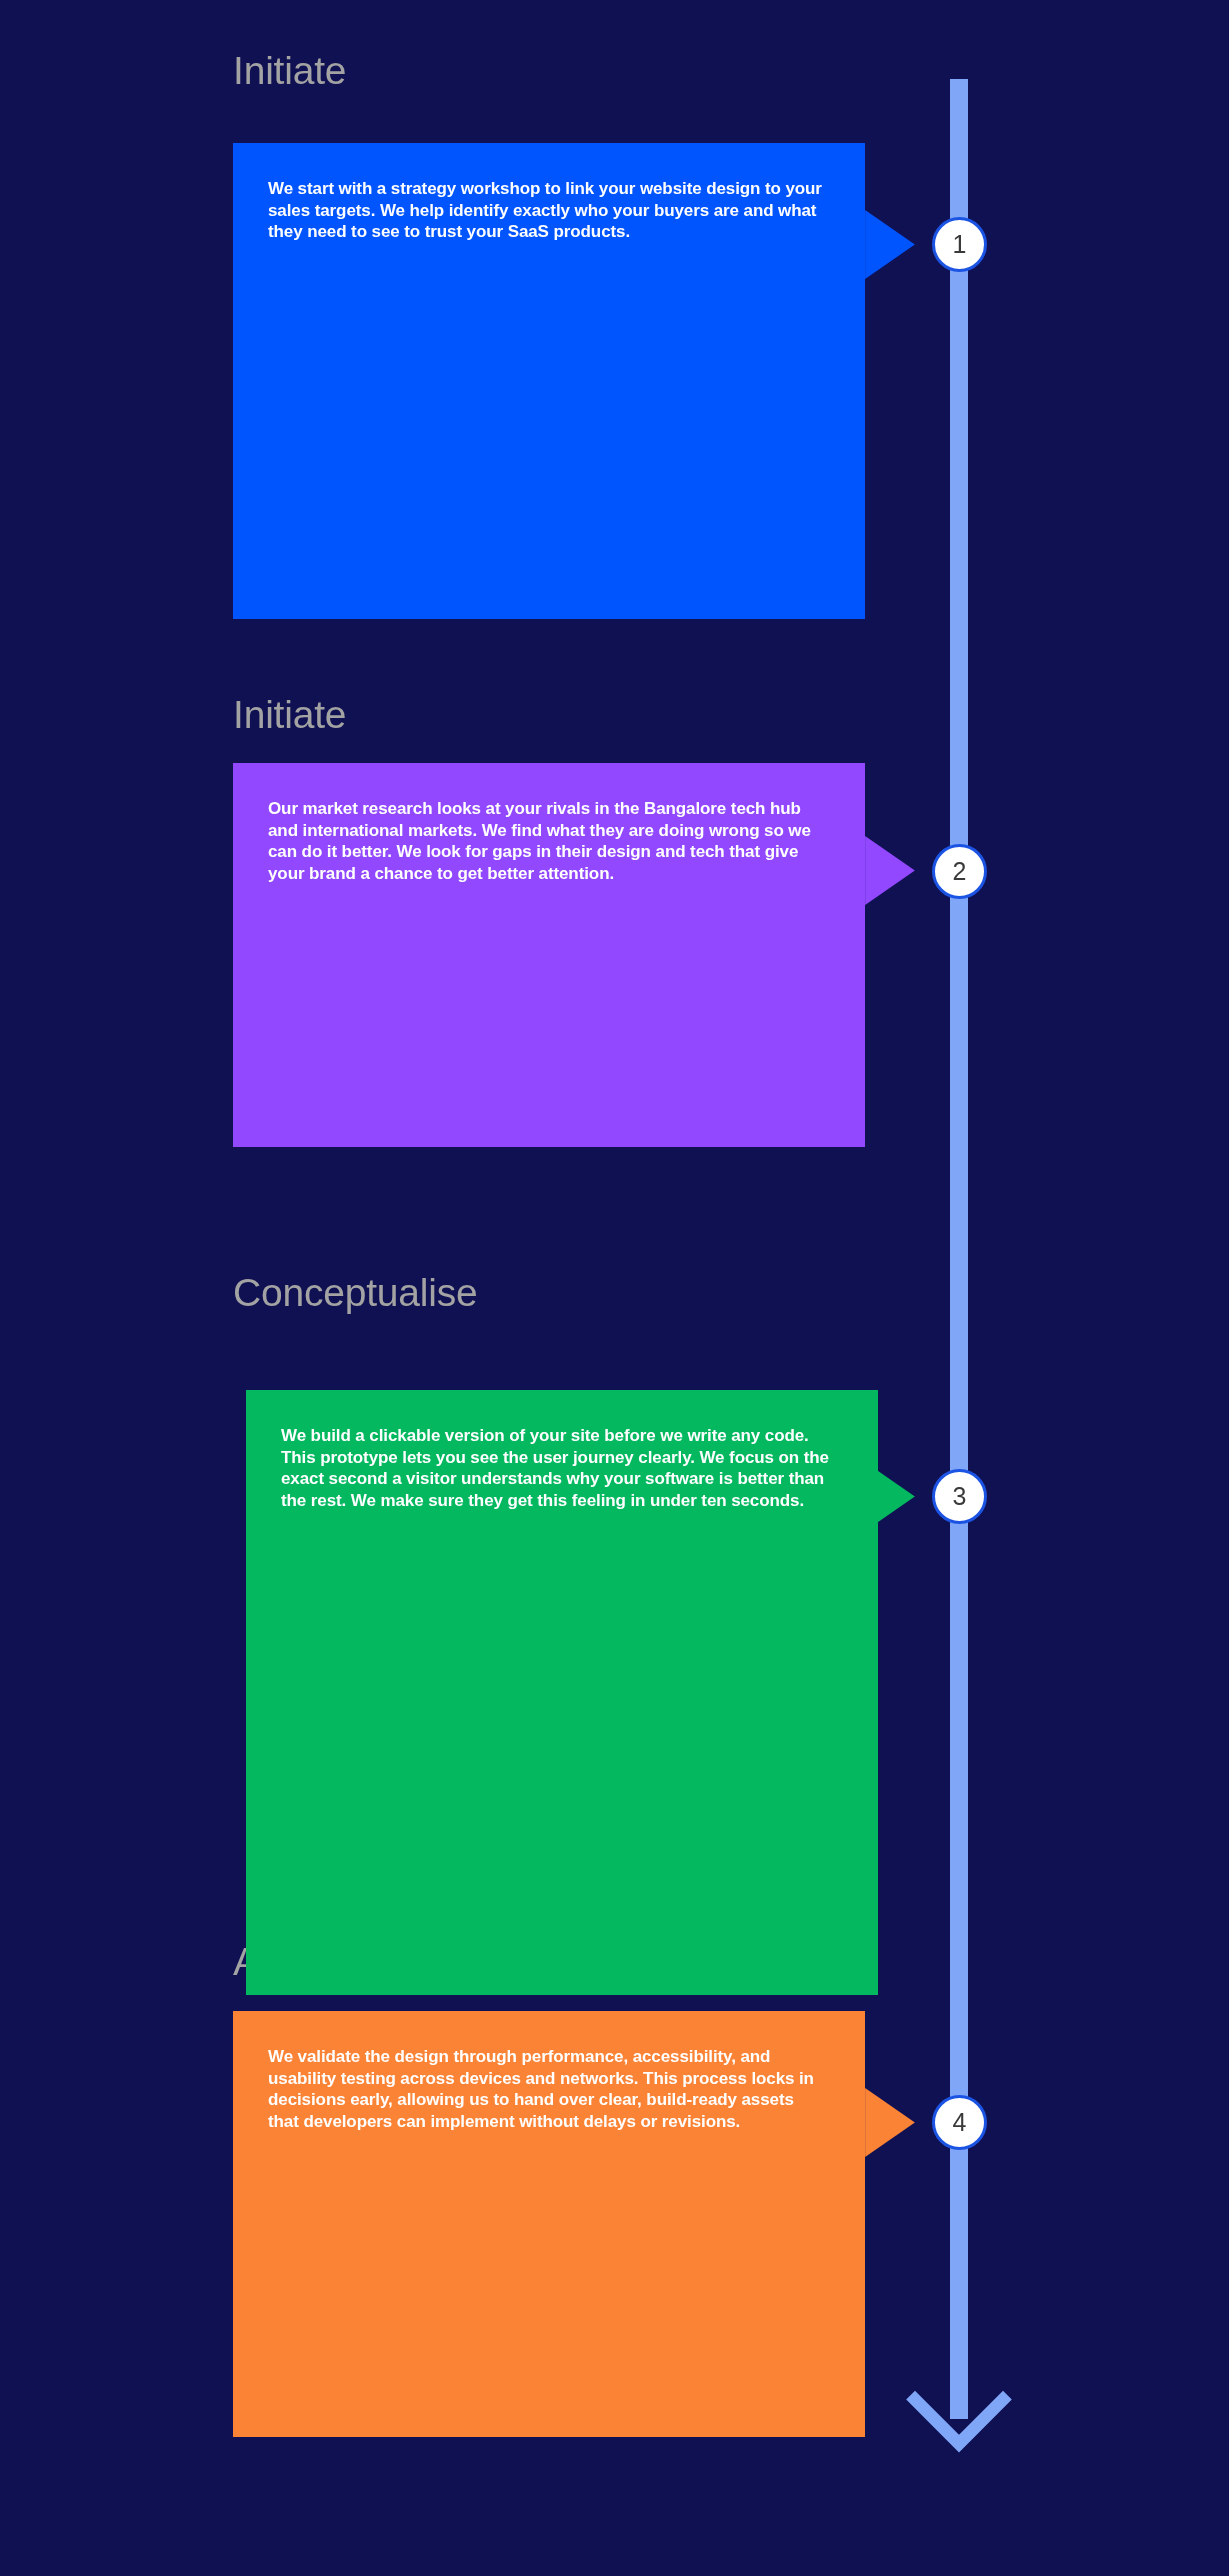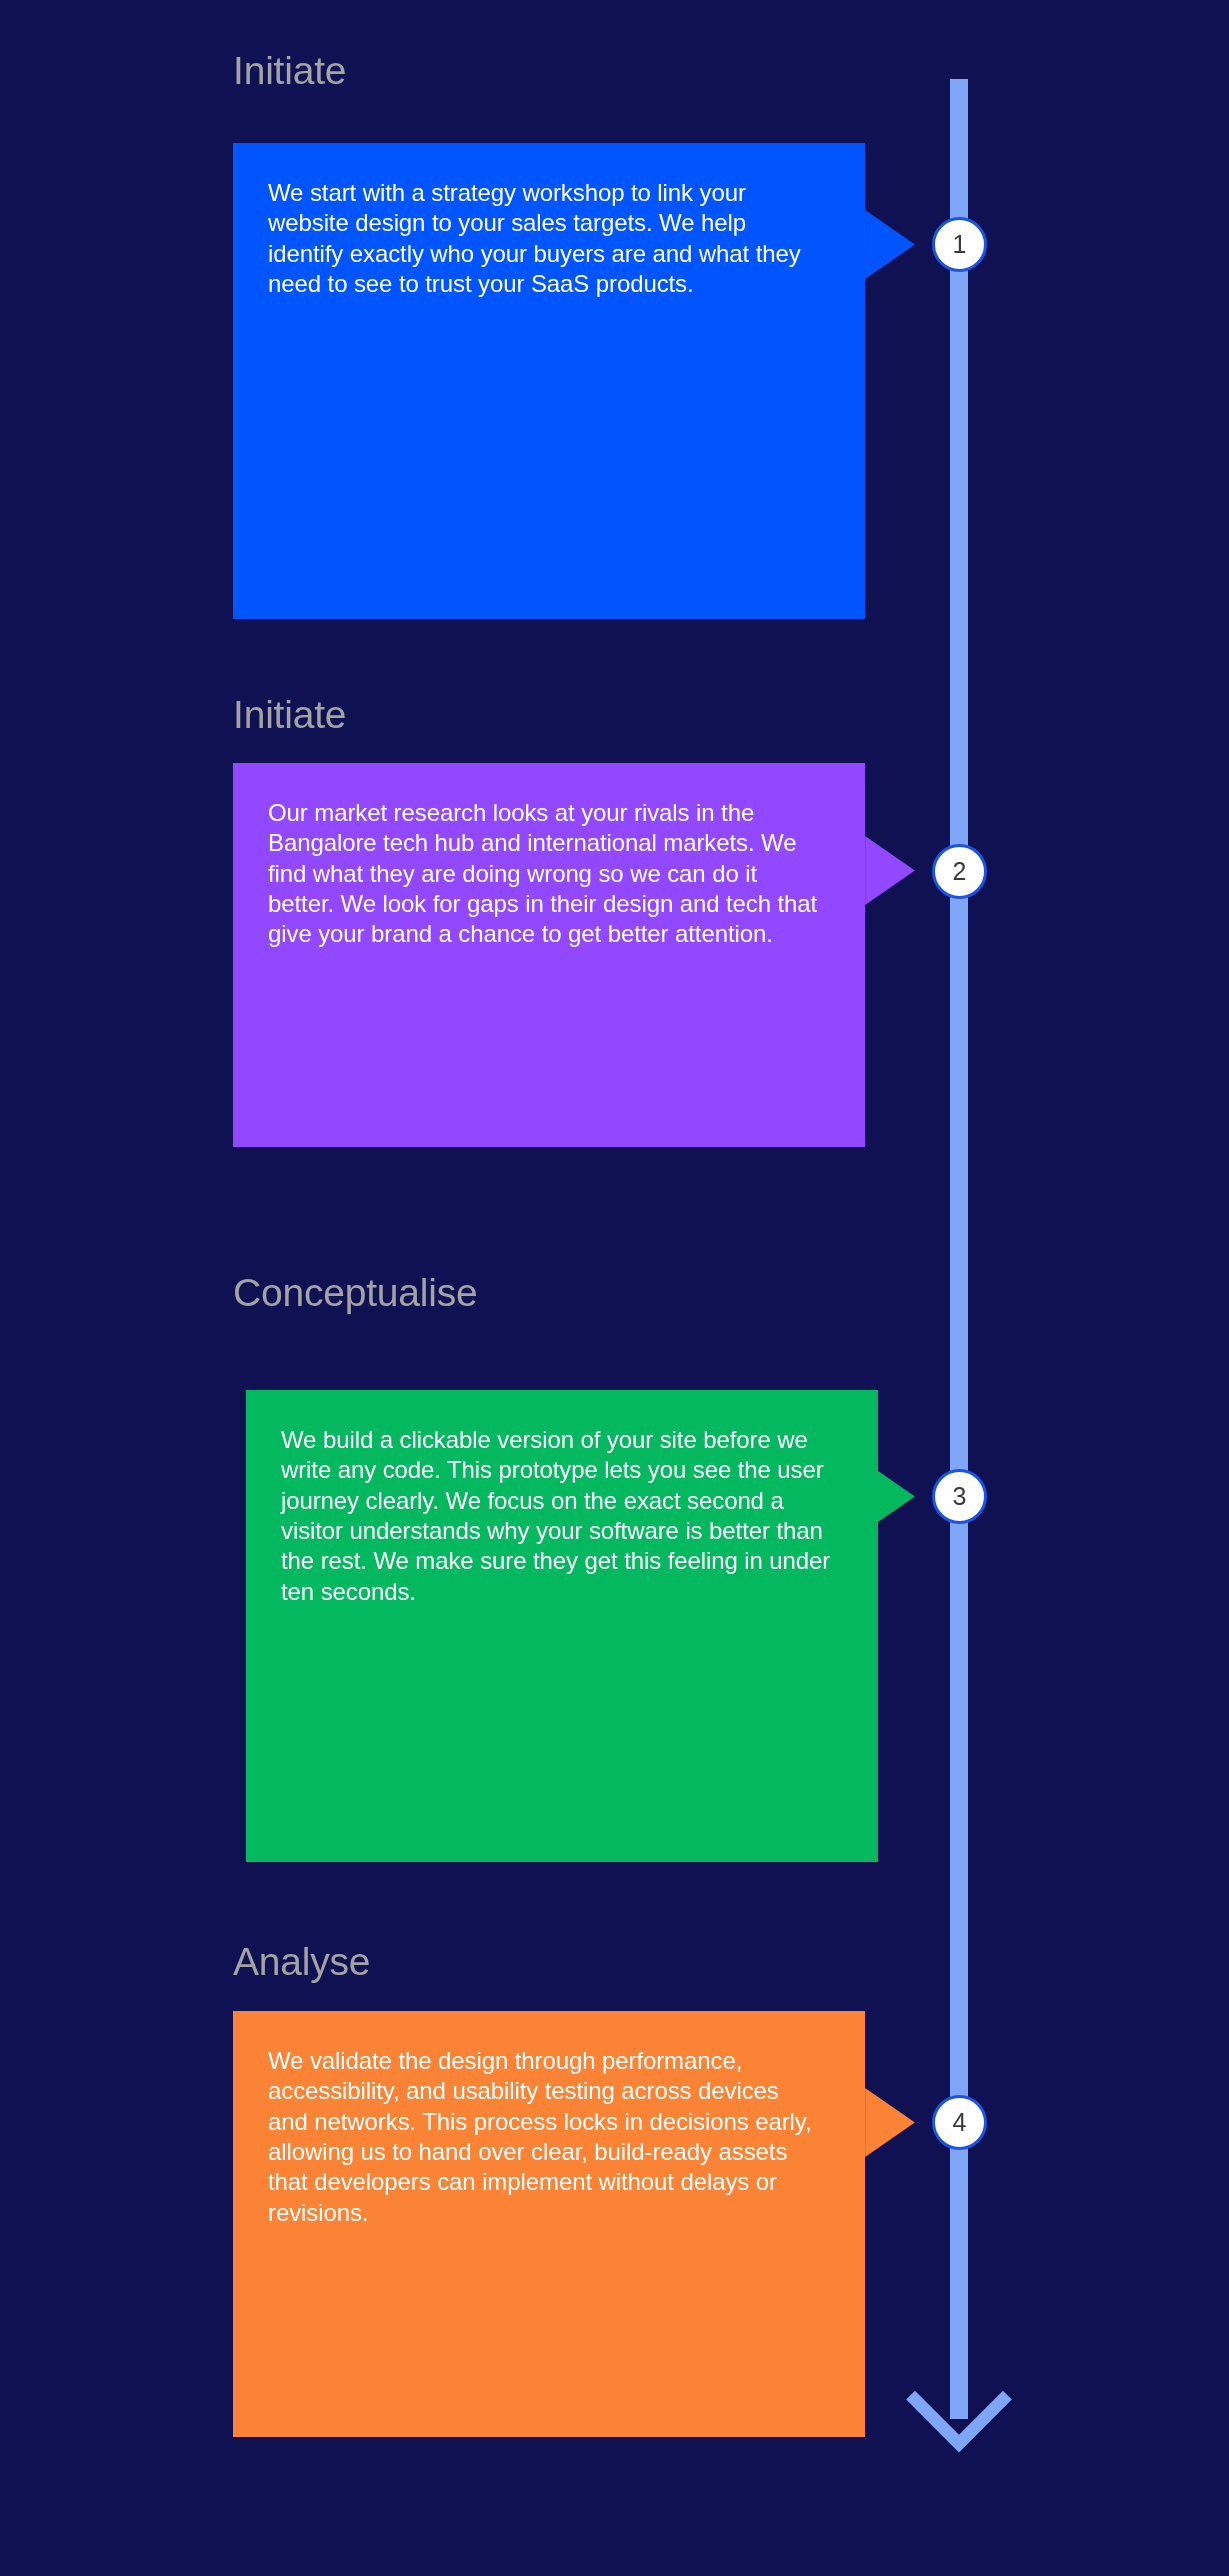--- a/index.html
+++ b/index.html
@@ -83,23 +83,23 @@
   }
 
   .step-card-body {
     width: 632px;
     height: 100%;
     padding: 35px 42px 24px 35px;
   }
 
   .step-card-text {
     color: #FFFFFF;
-    font-size: 24px;
+    font-size: 17px;
     line-height: 1.265;
-    font-weight: 400;
+    font-weight: 700;
     letter-spacing: -0.1px;
   }
 
   
   .step-card-pointer {
     position: absolute;
     left: 632px;
     width: 50px;
     height: 69px;
     z-index: 3;
@@ -158,21 +158,21 @@
   </div>
 
   <div class="step-marker" style="top:844px;">
     <span>2</span>
   </div>
 </section>
 
 <section class="step-section" style="top:0;">
   <h2 class="step-heading" style="top:1273px;text-align:right;">Conceptualise</h2>
 
-  <div class="step-card" style="top:1390px;height:472px;padding-left:13px;">
+  <div class="step-card" style="top:1390px;height:605px;padding-left:13px;">
     <div class="step-card-body fill-conceptual">
       <p class="step-card-text">We build a clickable version of your site before we write any code. This prototype lets you see the user journey clearly. We focus on the exact second a visitor understands why your software is better than the rest. We make sure they get this feeling in under ten seconds.</p>
     </div>
   </div>
 
   <div class="step-card-pointer" style="left:865px;top:1462px;">
     <svg width="50" height="69" viewBox="0 0 62 86" xmlns="http://www.w3.org/2000/svg">
       <polygon points="0,0 62,43 0,86" fill="#04B860"></polygon>
     </svg>
   </div>

